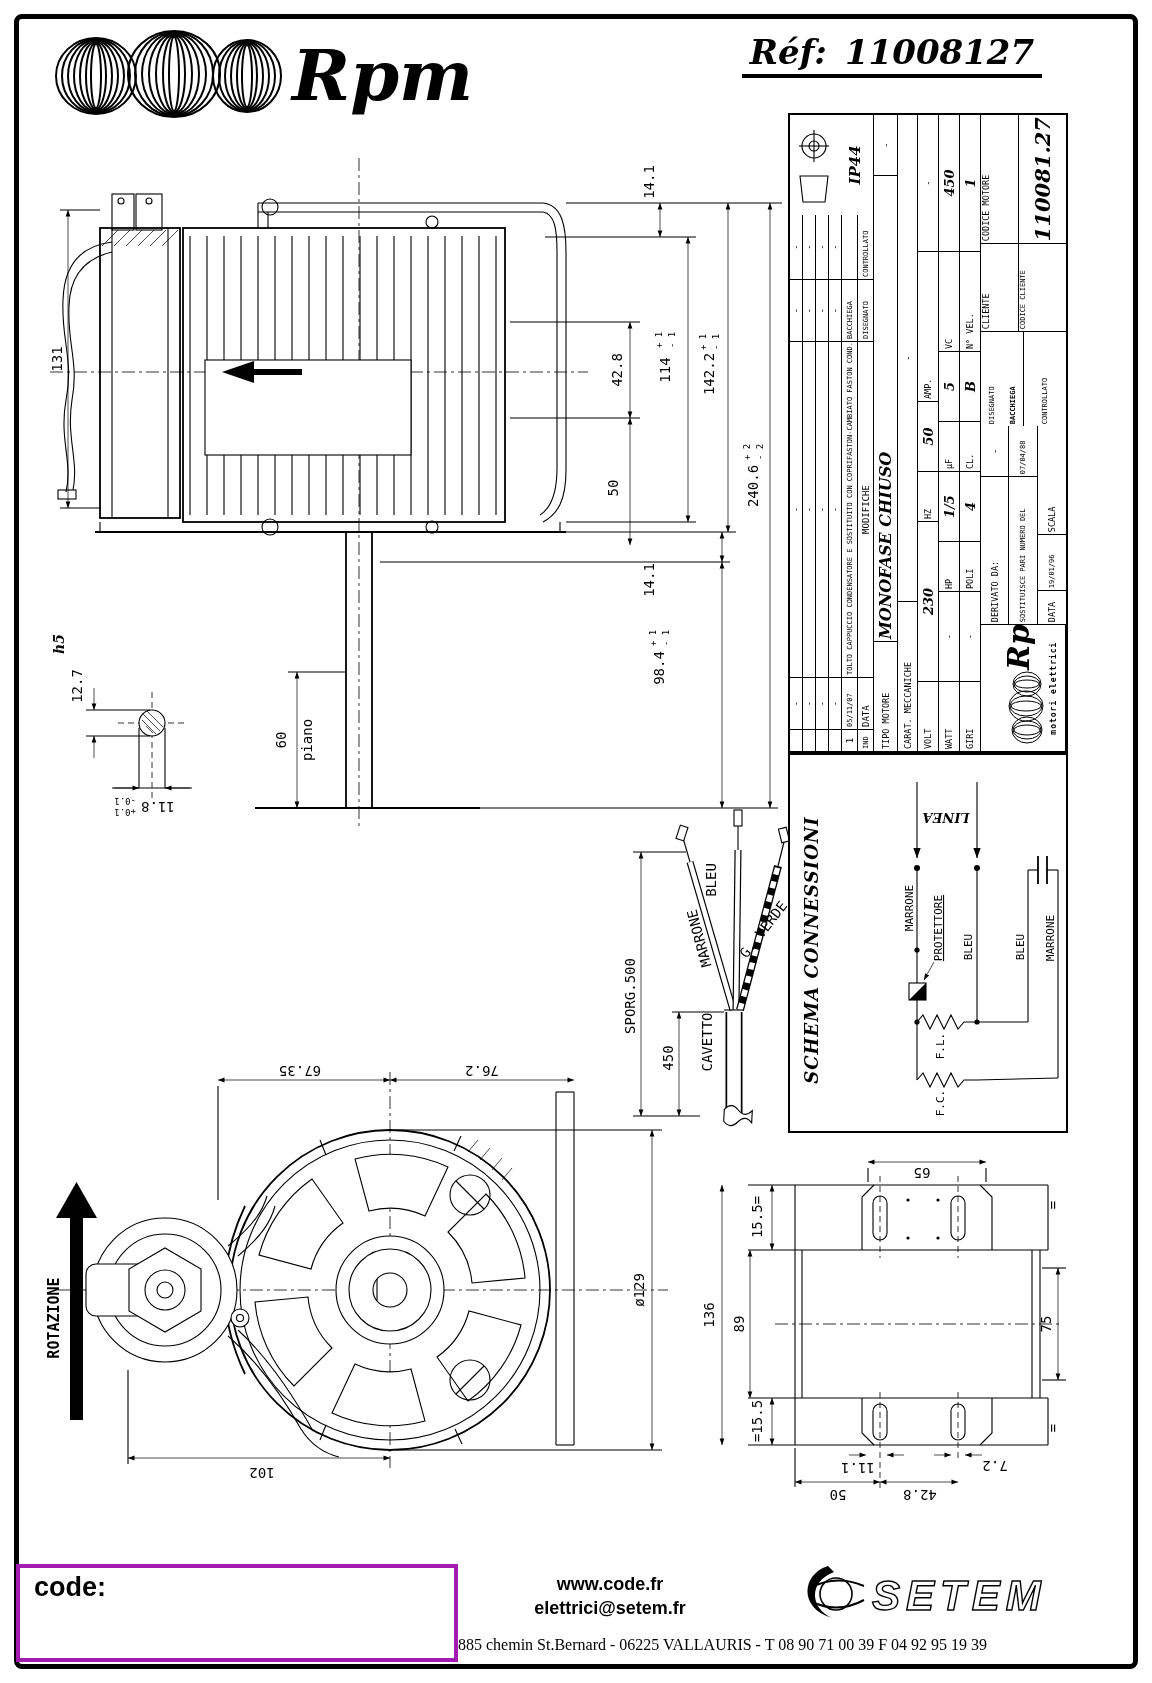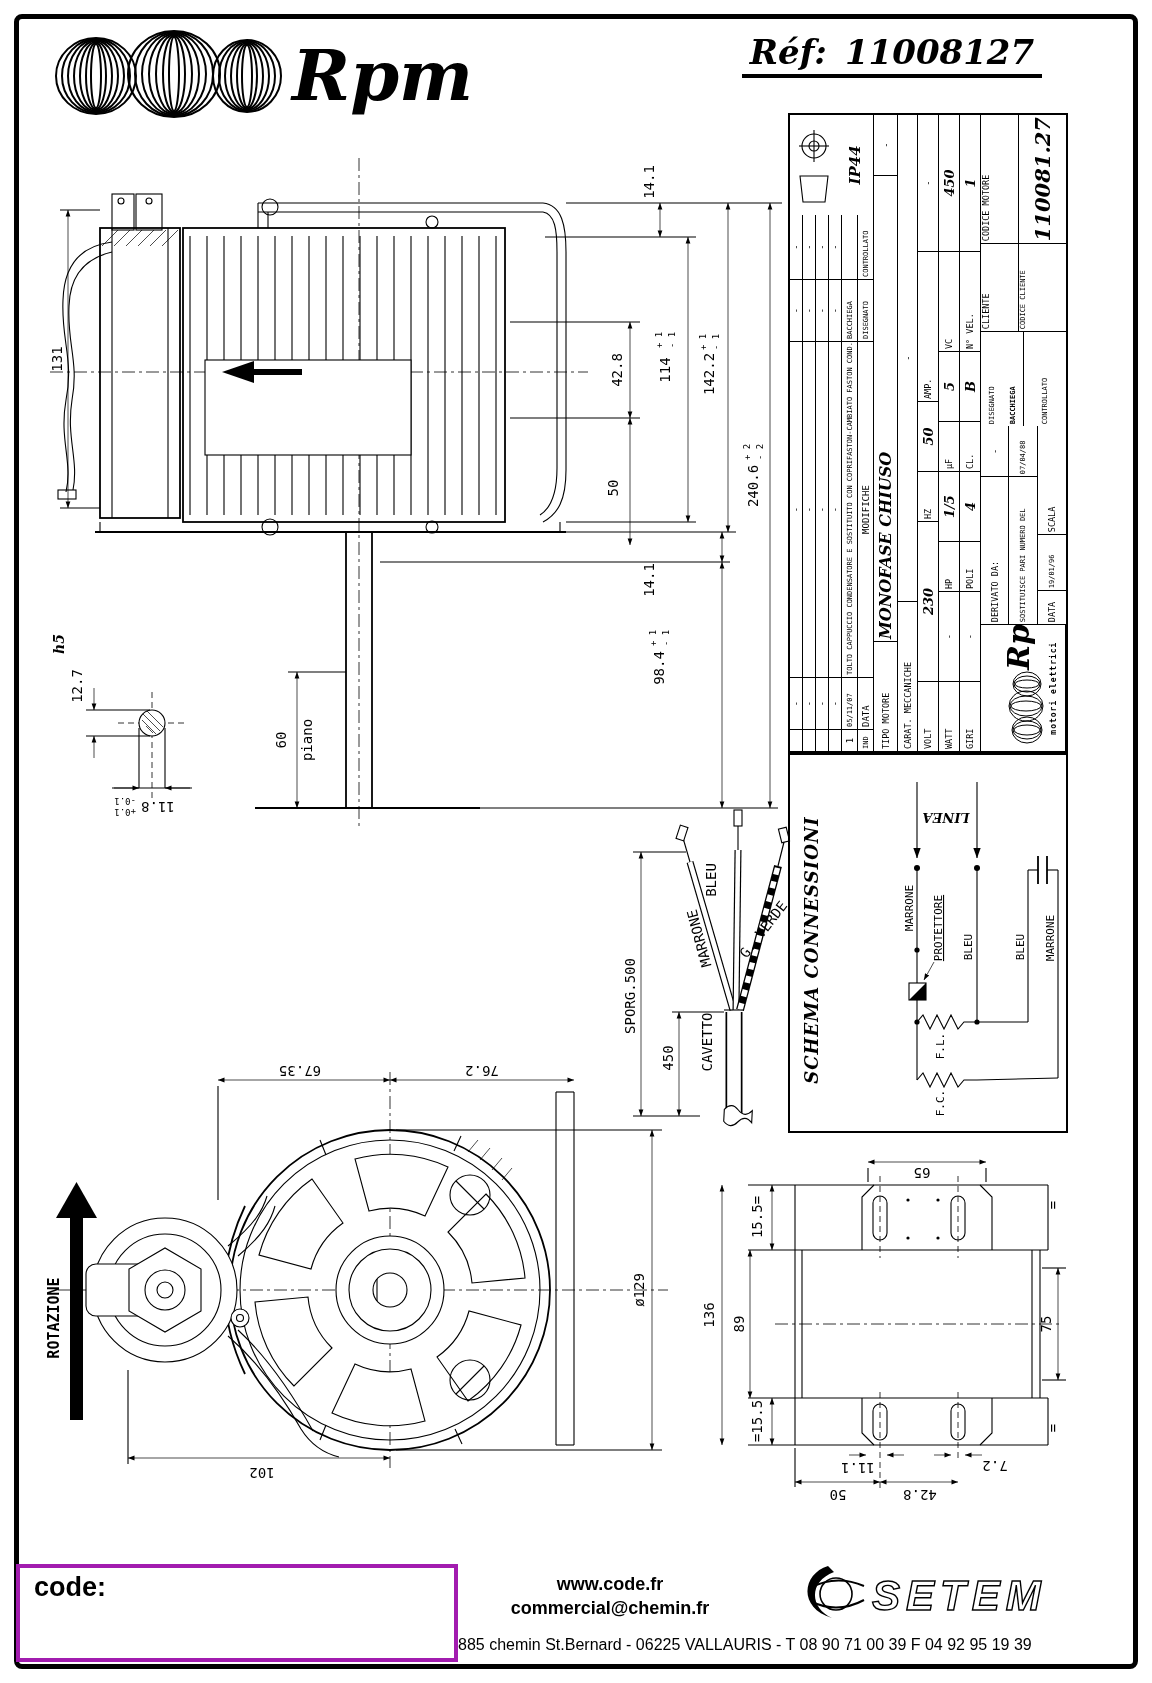--- a/index.html
+++ b/index.html
@@ -37,21 +37,21 @@
   .val{font-family:"DejaVu Serif",serif;font-style:italic;font-weight:bold;font-size:13px;}
   .lbl{font-size:8.5px;}
   .big-code{font-family:"DejaVu Serif",serif;font-style:italic;font-weight:bold;font-size:21px;}
   
   .schema-box{position:absolute;left:788px;top:753px;width:280px;height:380px;border:2px solid #000;box-sizing:border-box;}
   
   .code-box{position:absolute;left:16px;top:1564px;width:442px;height:98px;border:4px solid #a21caf;background:#fff;box-sizing:border-box;}
   .code-lbl{position:absolute;left:14px;top:4px;font-family:"Liberation Sans",sans-serif;font-weight:bold;font-size:27px;}
   .code-val{position:absolute;left:0;right:0;top:26px;text-align:center;font-family:"Liberation Sans",sans-serif;font-weight:bold;font-size:52px;letter-spacing:2px;}
   .site{position:absolute;left:470px;top:1572px;width:280px;text-align:center;font-family:"Liberation Sans",sans-serif;font-weight:bold;font-size:18px;line-height:24px;}
-  .addr{position:absolute;left:458px;top:1636px;width:590px;font-family:Liberation Sans, sans-serif;font-size:16px;white-space:nowrap;}
+  .addr{position:absolute;left:458px;top:1636px;width:590px;font-family:Liberation Serif, serif;font-size:16px;white-space:nowrap;}
   .setem-logo{position:absolute;left:790px;top:1560px;}
   .setem-txt{font-family:"Liberation Sans",sans-serif;font-style:italic;font-weight:bold;font-size:42px;letter-spacing:6px;fill:#fff;stroke:#000;stroke-width:1.4;}
 </style>
 </head>
 <body>
 
 <div class="page">
   <div class="frame"></div>
 
   <svg class="hdr-logo" width="430" height="100" viewBox="0 0 430 100">
@@ -644,21 +644,21 @@
     <g transform="rotate(180 920 1494)">
         <text class="dim mid" x="920" y="1498">42.8</text>
       </g>
   </svg>
 
   <div class="code-box">
     <div class="code-lbl">code:</div>
   </div>
   <div class="site">
     <div>www.code.fr</div>
-    <div>commercial@chemin.fr</div>
+    <div>elettrici@setem.fr</div>
   </div>
   <svg class="setem-logo" width="260" height="75" viewBox="0 0 260 75">
     <g>
       <path d="M38,6 C12,14 8,48 42,58 C20,48 18,22 44,12 Z" fill="#000"></path>
       <circle cx="46" cy="34" r="16" fill="#fff" stroke="#000" stroke-width="1.6"></circle>
       <path d="M20,28 Q46,14 74,26" fill="none" stroke="#000" stroke-width="2"></path>
       <path d="M22,42 Q48,54 74,40" fill="none" stroke="#000" stroke-width="2"></path>
     </g>
     <text x="82" y="50" class="setem-txt">SETEM</text>
   </svg>

